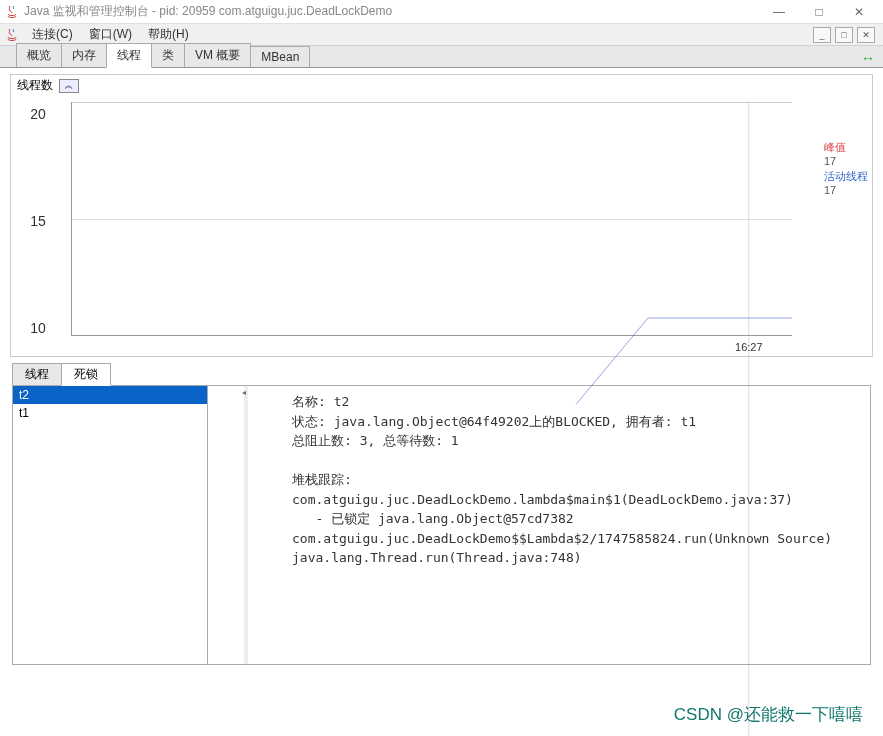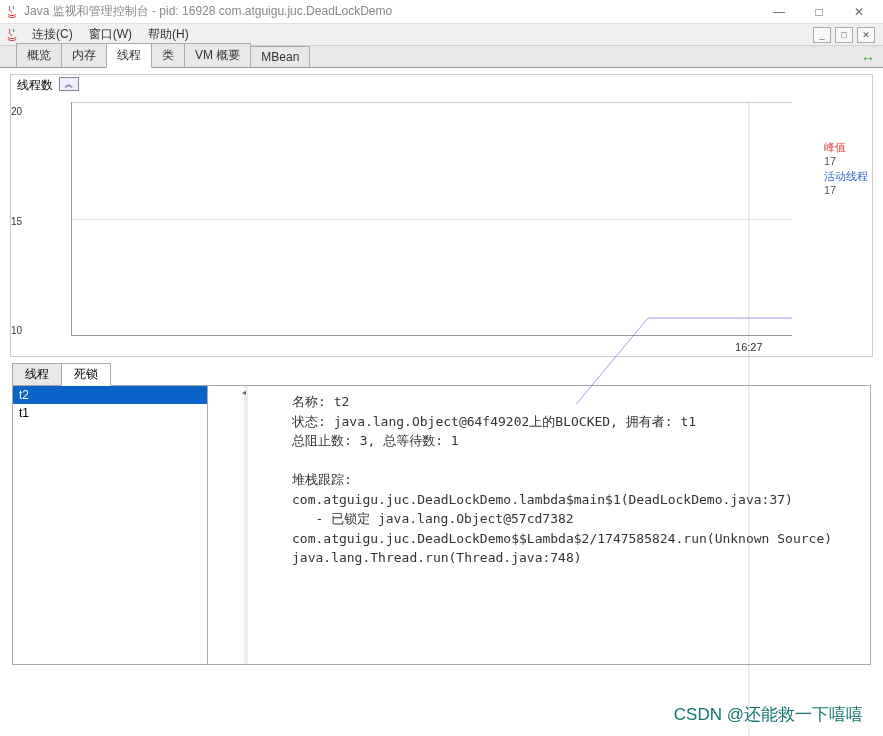--- a/index.html
+++ b/index.html
@@ -15,24 +15,24 @@
 .menubar-btn { width: 18px; height: 16px; border: 1px solid #aaa; background: #f8f8f8; display: flex; align-items: center; justify-content: center; font-size: 9px; color: #555; cursor: pointer; }
 .tabs-main { height: 22px; background: #e8e8e8; display: flex; align-items: flex-end; border-bottom: 1px solid #999; padding-left: 16px; position: relative; }
 .tab { padding: 3px 10px; background: #e8e8e8; border: 1px solid #aaa; border-bottom: none; margin-right: -1px; cursor: pointer; font-size: 12px; color: #333; }
 .tab.active { background: #fff; border-bottom: 1px solid #fff; margin-bottom: -1px; }
 .tabs-right { position: absolute; right: 8px; top: 2px; }
 .green-arrows { color: #3a3; font-size: 14px; font-weight: bold; }
 .content { padding: 6px 8px; }
 .time-range-row { text-align: center; padding: 6px 0 10px 0; }
 .time-range-row select { font-size: 12px; padding: 1px 4px; width: 60px; }
 .chart-section { border: 1px solid #ccc; margin: 0 2px 4px 2px; }
-.chart-header { padding: 2px 6px; display: flex; gap: 6px; font-size: 12px; }
+.chart-header { padding: 2px 6px; display: flex; align-items: center; gap: 6px; font-size: 12px; }
 .collapse-btn { width: 20px; height: 14px; border: 1px solid #888; background: #eef; display: flex; align-items: center; justify-content: center; font-size: 9px; cursor: pointer; color: #336; }
 .chart-body { position: relative; height: 260px; padding: 6px 0 0 0; display: flex; }
-.y-axis { width: 60px; display: flex; flex-direction: column; justify-content: space-between; align-items: flex-start; padding: 4px 6px 20px 0; font-size: 10px; color: #333; }
+.y-axis { width: 60px; display: flex; flex-direction: column; justify-content: space-between; align-items: center; padding: 4px 6px 20px 0; font-size: 14px; color: #333; }
 .plot-area { flex: 1; position: relative; border-left: 1px solid #999; border-bottom: 1px solid #999; margin-bottom: 20px; margin-right: 80px; }
 .plot-area::before { content: ''; position: absolute; inset: 0; border-top: 1px solid #ccc; }
 .gridline { position: absolute; left: 0; right: 0; border-top: 1px solid #e0e0e0; }
 .line-path { position: absolute; inset: 0; }
 .x-tick { position: absolute; bottom: -18px; font-size: 11px; color: #333; transform: translateX(-50%); }
 .legend { position: absolute; right: 4px; top: 44px; font-size: 11px; line-height: 1.3; }
 .legend .peak-label { color: #d44; }
 .legend .peak-val { color: #555; }
 .legend .live-label { color: #36c; }
 .legend .live-val { color: #555; }
@@ -51,21 +51,21 @@
 </head>
 <body>
 
 <div class="titlebar">
   <span class="java-icon">
     <svg width="14" height="14" viewBox="0 0 14 14">
         <path d="M4 1c2 2-1 3 1 5 1 1 2 1 2 2M3 9c0 2 8 2 8 0M3 11c0 2 8 2 8 0" stroke="#c33" stroke-width="1" fill="none"></path>
         <path d="M9 1c-1 1-1 2 0 3" stroke="#36c" stroke-width="1" fill="none"></path>
       </svg>
   </span>
-  <span class="title-text">Java 监视和管理控制台 - pid: 16928 com.atguigu.juc.DeadLockDemo</span>
+  <span class="title-text">Java 监视和管理控制台 - pid: 20959 com.atguigu.juc.DeadLockDemo</span>
   <div class="window-controls">
     <div class="win-btn">—</div>
     <div class="win-btn">□</div>
     <div class="win-btn">✕</div>
   </div>
 </div>
 
 <div class="menubar">
   <span class="java-icon">
     <svg width="14" height="14" viewBox="0 0 14 14">

